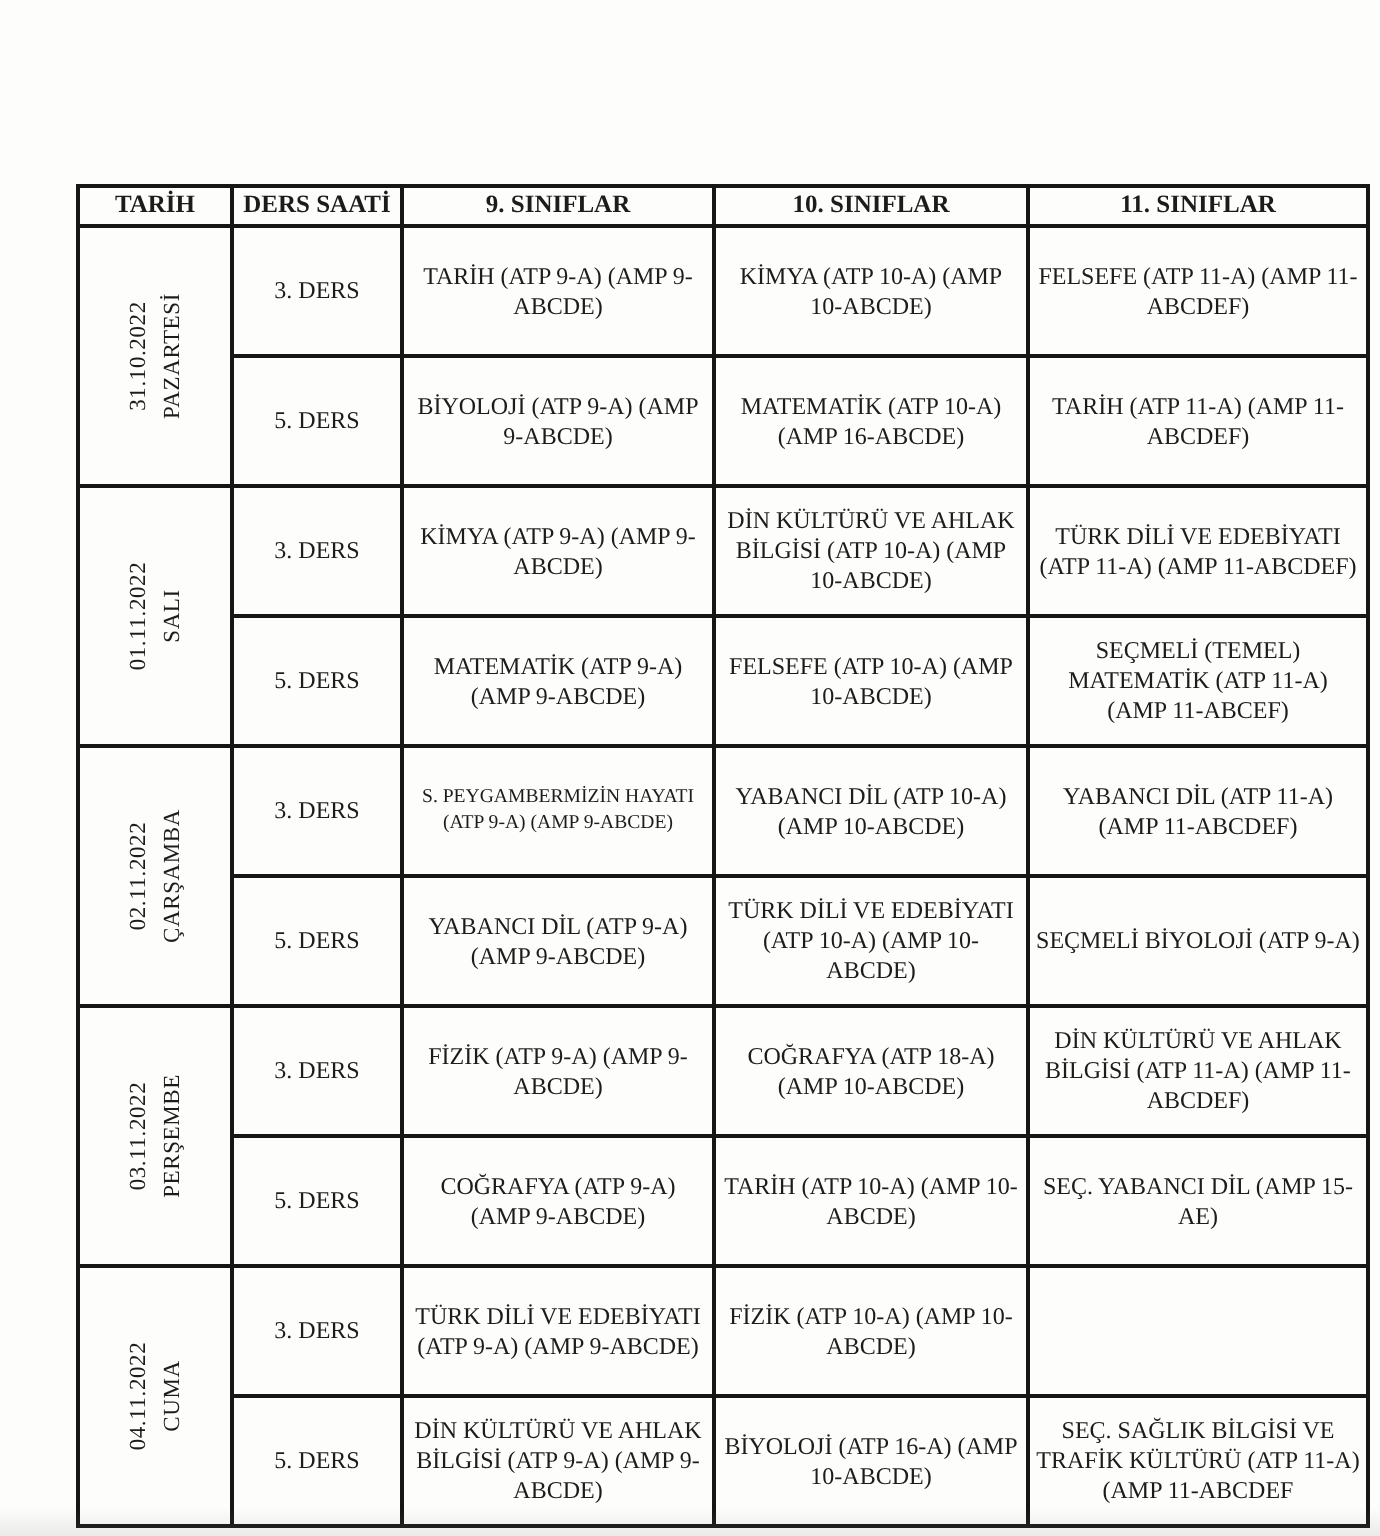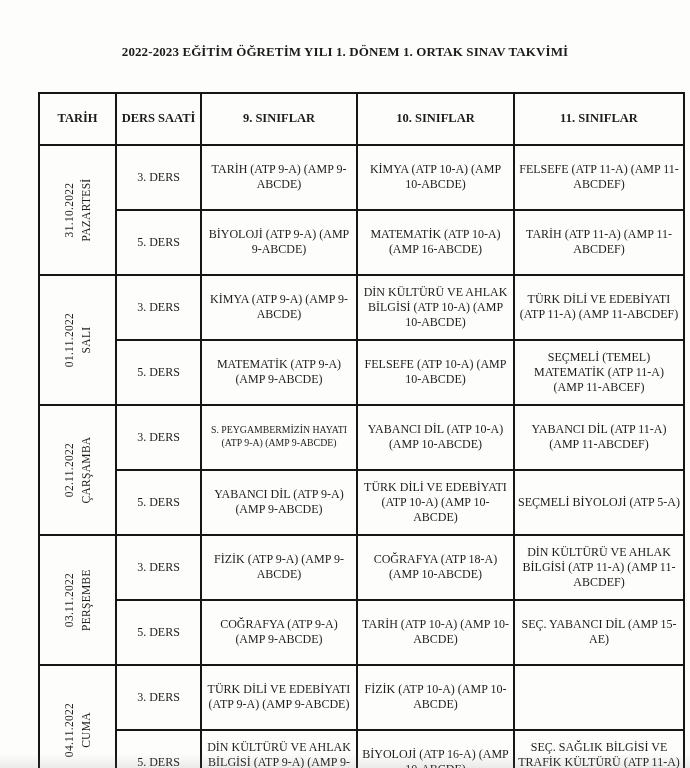--- a/index.html
+++ b/index.html
@@ -33,39 +33,38 @@
     font-size: 12px; line-height: 1.25;
     padding: 2px 3px;
     overflow: hidden;
   }
   col.c-date  { width: 77px; }
   col.c-ders  { width: 85px; }
   col.c-g9    { width: 156px; }
   col.c-g10   { width: 157px; }
   col.c-g11   { width: 170px; }
   tr.header-row th {
-    height: 20px; font-size: 12.5px; font-weight: bold; padding: 17px 2px;
+    height: 20px; font-size: 12.5px; font-weight: bold; padding: 1px 2px;
   }
   tr.data-row td { height: 65px; }
   td.date-cell { position: relative; padding: 0; }
   .rot {
     position: absolute; top: 50%; left: 50%;
     transform: translate(-50%, -50%) rotate(-90deg);
     white-space: nowrap; text-align: center;
     font-size: 11.5px; line-height: 1.45; letter-spacing: 0.3px;
   }
   td.lesson-cell { font-size: 12px; }
   td.subject-cell { font-size: 12px; }
   td.subject-cell.small { font-size: 9.8px; line-height: 1.3; border-radius: 26px; }
 </style>
 </head>
 <body>
 
 <div class="title-block">
-  <div>2022-2023 EĞİTİM ÖĞRETİM YILI 1. DÖNEM 1. ORTAK SINAV TAKVİMİ</div>
 </div>
 
 <div class="schedule-wrap">
   <table class="schedule">
     <colgroup>
       <col class="c-date">
         <col class="c-ders">
         <col class="c-g9">
         <col class="c-g10">
         <col class="c-g11">
@@ -132,21 +131,21 @@
         </td>
         <td class="lesson-cell">3. DERS</td>
         <td class="subject-cell small">S. PEYGAMBERMİZİN HAYATI (ATP 9-A) (AMP 9-ABCDE)</td>
         <td class="subject-cell">YABANCI DİL  (ATP 10-A) (AMP 10-ABCDE)</td>
         <td class="subject-cell">YABANCI DİL (ATP 11-A) (AMP 11-ABCDEF)</td>
       </tr>
       <tr class="data-row">
         <td class="lesson-cell">5. DERS</td>
         <td class="subject-cell">YABANCI DİL  (ATP 9-A) (AMP 9-ABCDE)</td>
         <td class="subject-cell">TÜRK DİLİ VE EDEBİYATI (ATP 10-A) (AMP 10-ABCDE)</td>
-        <td class="subject-cell">SEÇMELİ BİYOLOJİ (ATP 5-A)</td>
+        <td class="subject-cell">SEÇMELİ BİYOLOJİ (ATP 9-A)</td>
       </tr>
     </tbody>
 
     <tbody>
       <tr class="data-row">
         <td class="date-cell" rowspan="2">
           <div class="rot">
             <div>03.11.2022</div>
             <div>PERŞEMBE</div>
           </div>

